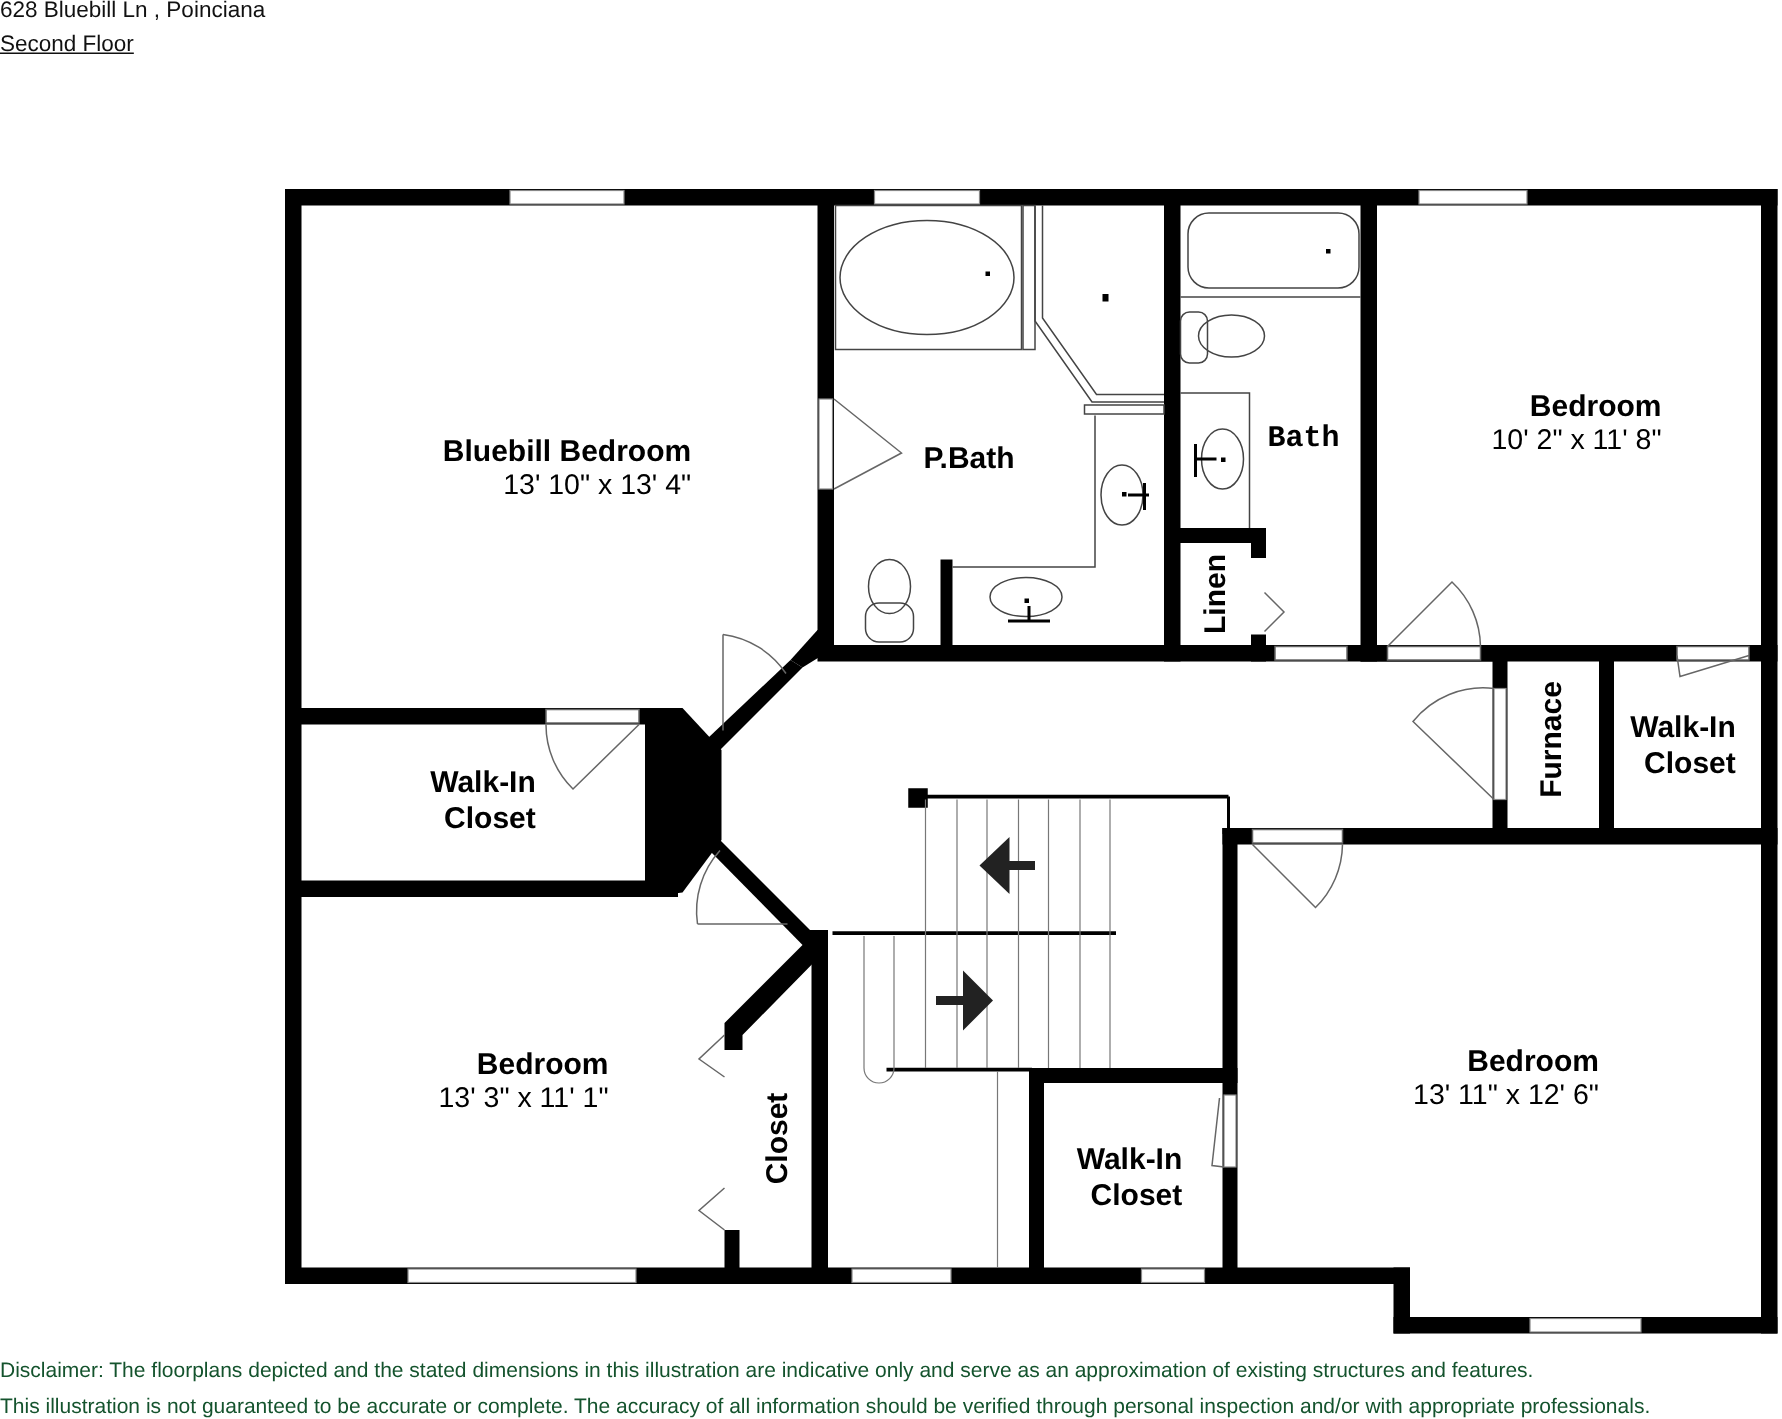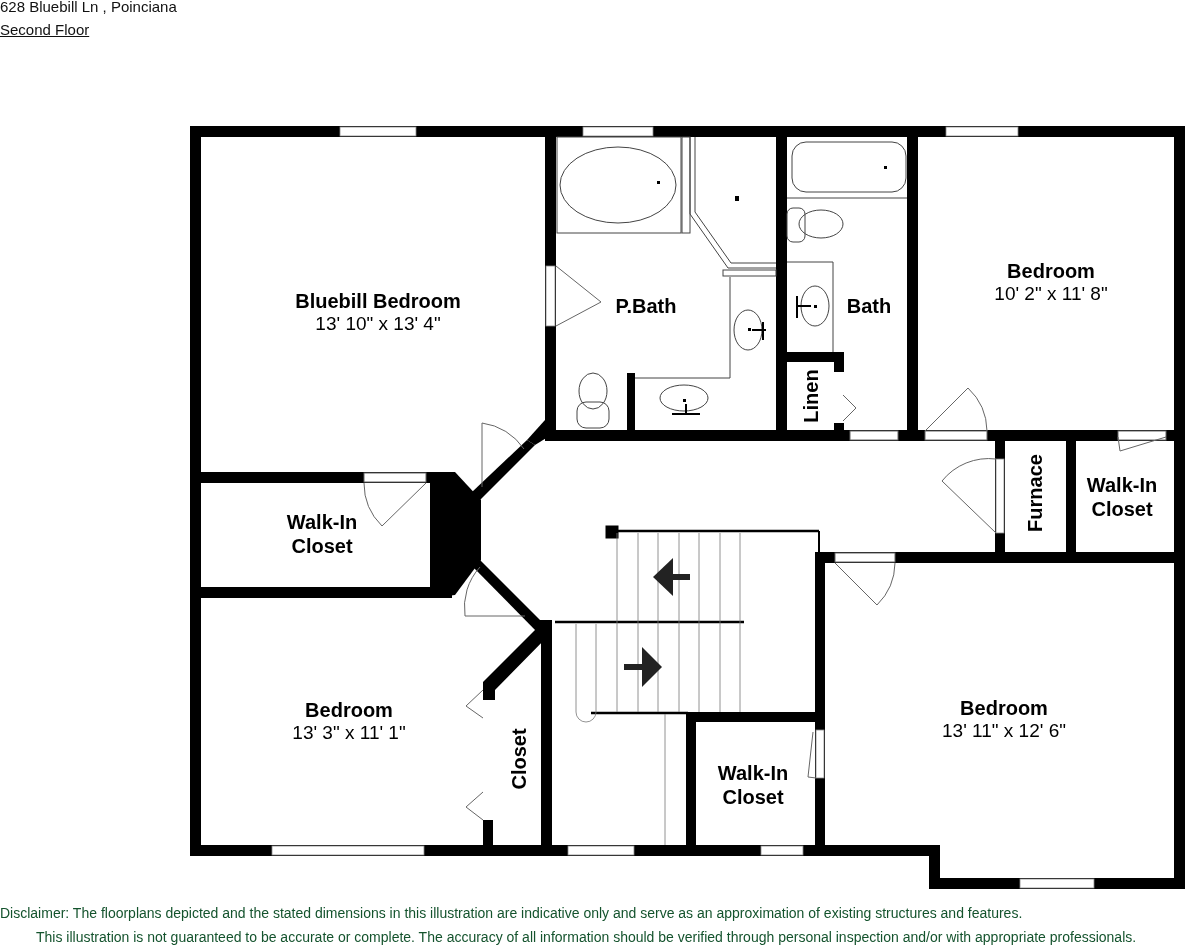--- a/index.html
+++ b/index.html
@@ -2,23 +2,23 @@
 <html><head>
 <meta charset="utf-8">
 <style>
   html, body { margin: 0; padding: 0; background: #ffffff; }
   body { width: 1188px; height: 946px; position: relative; overflow: hidden; font-family: "Liberation Sans", sans-serif; color: #000; }
   .hdr { position: absolute; left: 0; font-size: 15px; line-height: 18px; color: #111; white-space: nowrap; }
   #addr { top: -2px; }
   #floor { top: 21px; text-decoration: underline; }
   .disc { position: absolute; left: 0; font-size: 14px; line-height: 17px; color: #14532d; white-space: nowrap; }
   #disc1 { top: 905px; }
-  #disc2 { top: 929px; margin-left: 36px; }
+  #disc2 { top: 929px; }
   svg#plan { position: absolute; left: 0; top: 0; }
-  .lbl { position: absolute; text-align: center; white-space: nowrap; transform: translate(-50%, -50%); }
+  .lbl { position: absolute; text-align: right; white-space: nowrap; transform: translate(-50%, -50%); }
   .room-name { font-weight: bold; font-size: 20px; line-height: 24px; display: block; }
   .room-dim { font-size: 19px; line-height: 22px; display: block; }
   .vert { position: absolute; font-weight: bold; font-size: 20px; transform: translate(-50%, -50%) rotate(-90deg); white-space: nowrap; }
 </style>
 </head>
 <body>
 
 <div class="hdr" id="addr">628 Bluebill Ln , Poinciana</div>
 <div class="hdr" id="floor">Second Floor</div>
 
@@ -162,21 +162,21 @@
   </g>
 </svg>
 
 <div class="lbl" style="left:378px; top:312px;">
   <span class="room-name">Bluebill Bedroom</span>
   <span class="room-dim">13' 10" x 13' 4"</span>
 </div>
 <div class="lbl" style="left:646px; top:306px;">
   <span class="room-name">P.Bath</span>
 </div>
-<div class="lbl" style="left:869px; top:306px;">
+<div class="lbl" style="left:869px; top:293px;font-family:Liberation Mono, monospace;">
   <span class="room-name">Bath</span>
 </div>
 <div class="lbl" style="left:1051px; top:282px;">
   <span class="room-name">Bedroom</span>
   <span class="room-dim">10' 2" x 11' 8"</span>
 </div>
 <div class="vert" style="left:811px; top:396px;">Linen</div>
 <div class="vert" style="left:1035px; top:493px;">Furnace</div>
 <div class="lbl" style="left:1122px; top:497px;">
   <span class="room-name">Walk-In</span>

